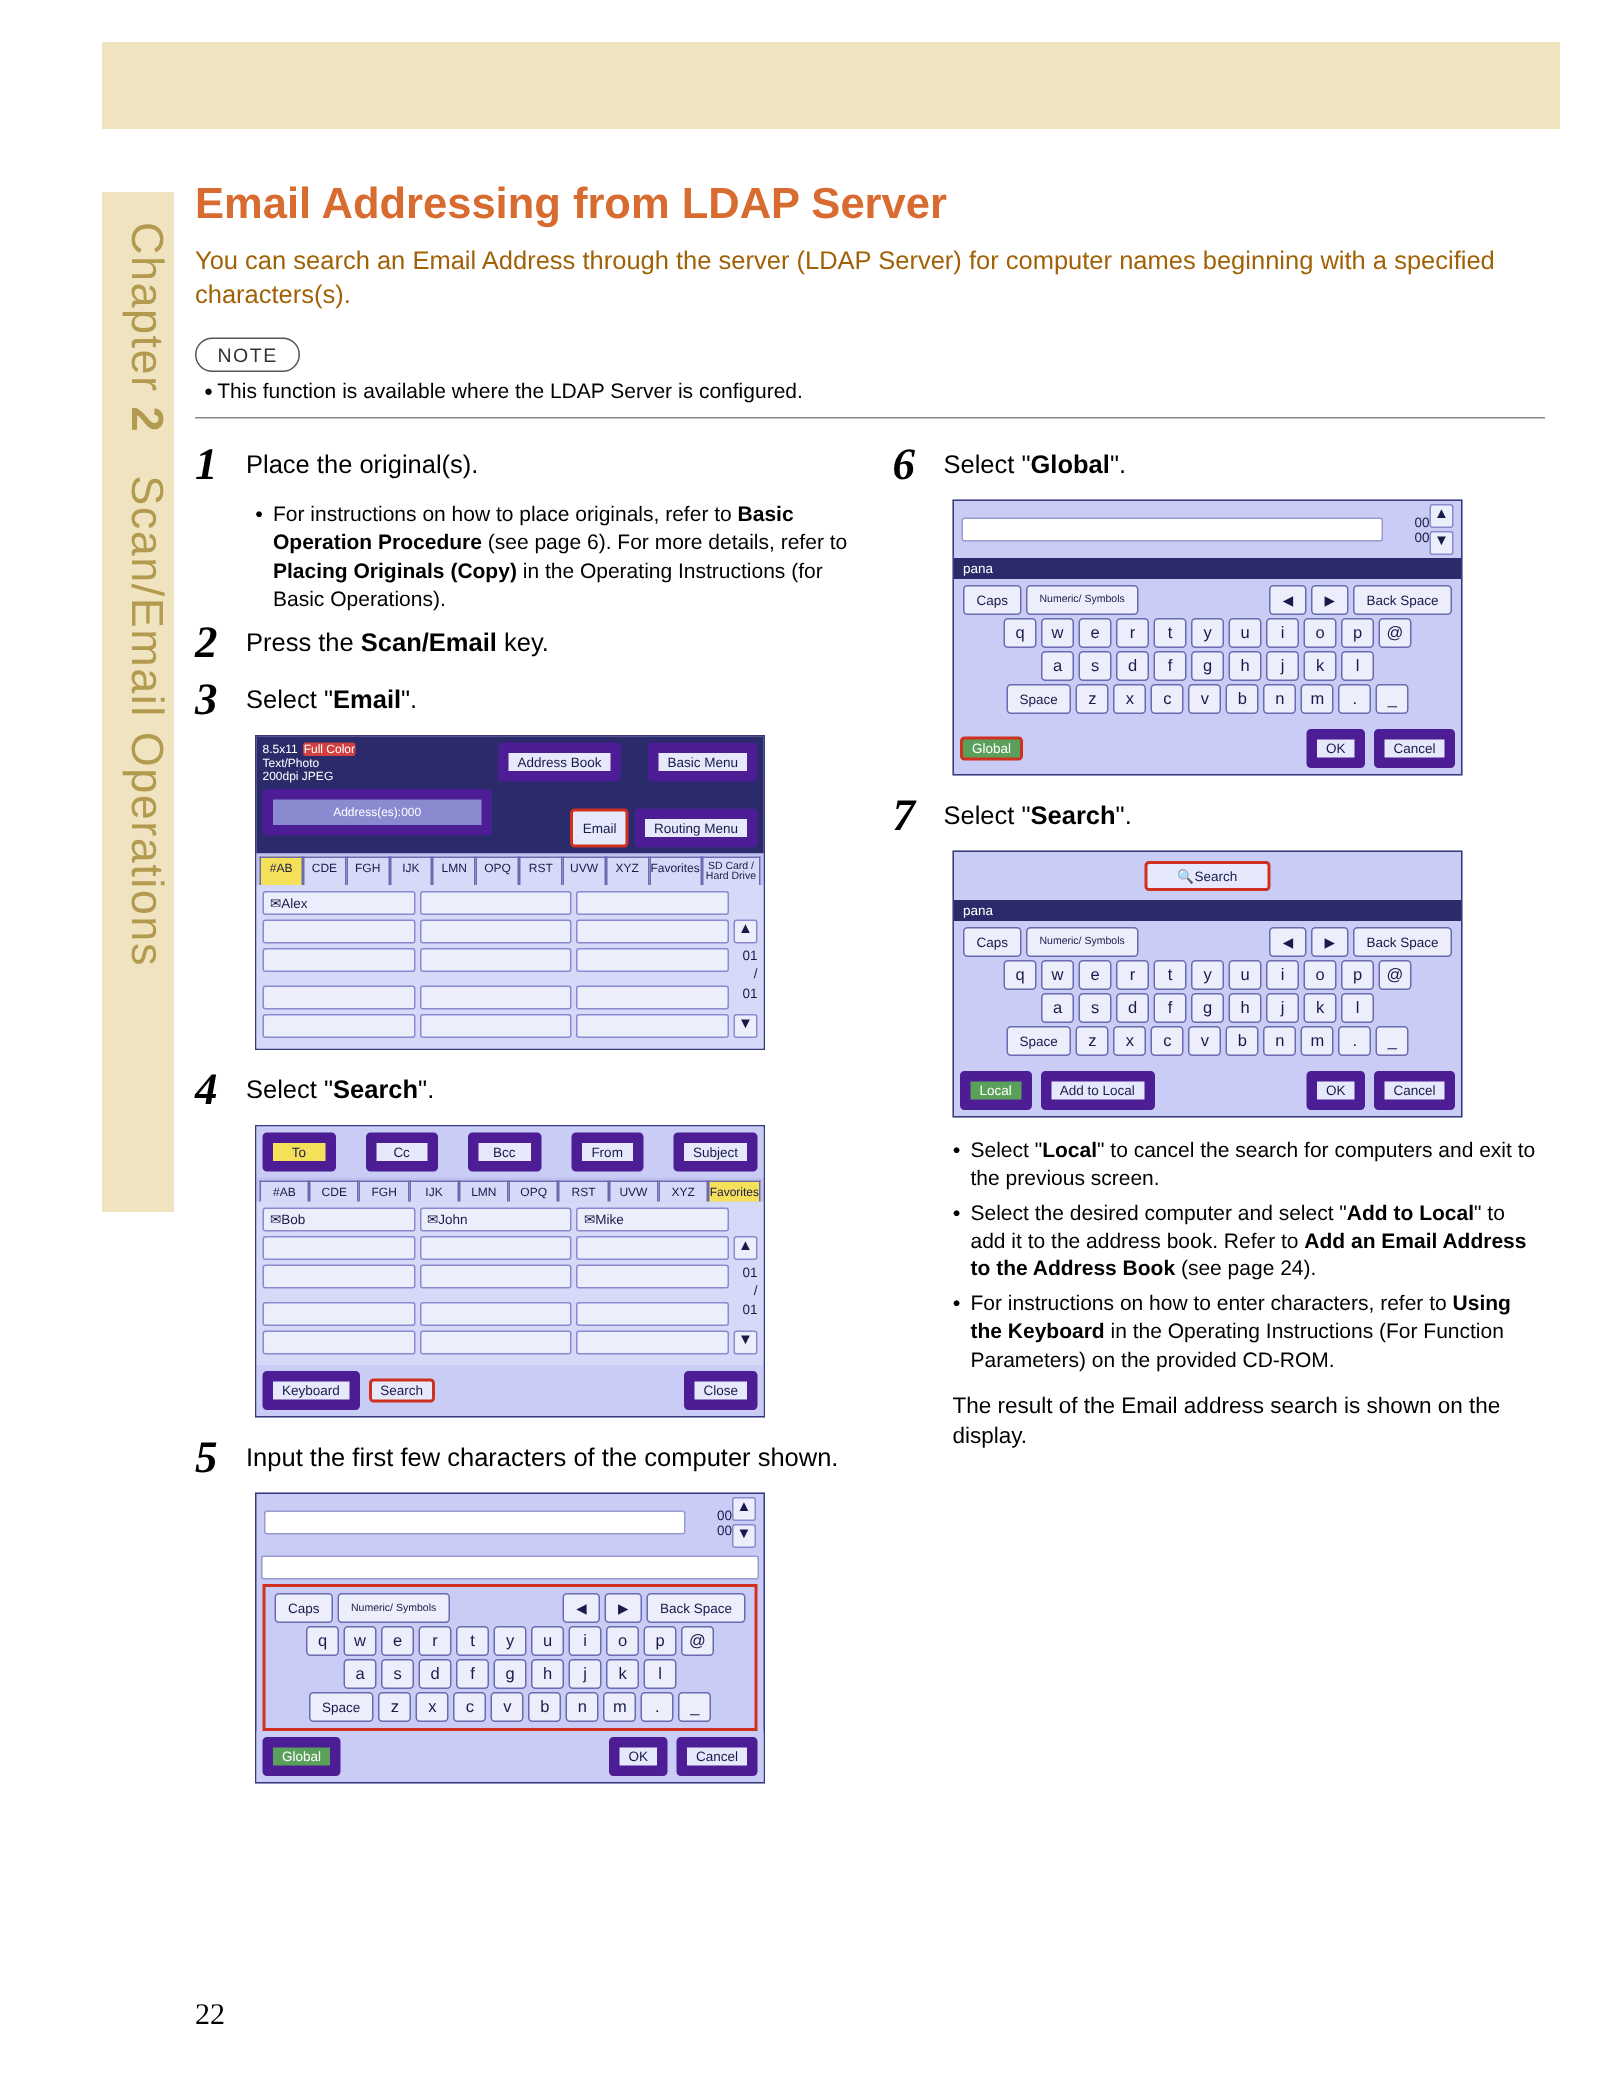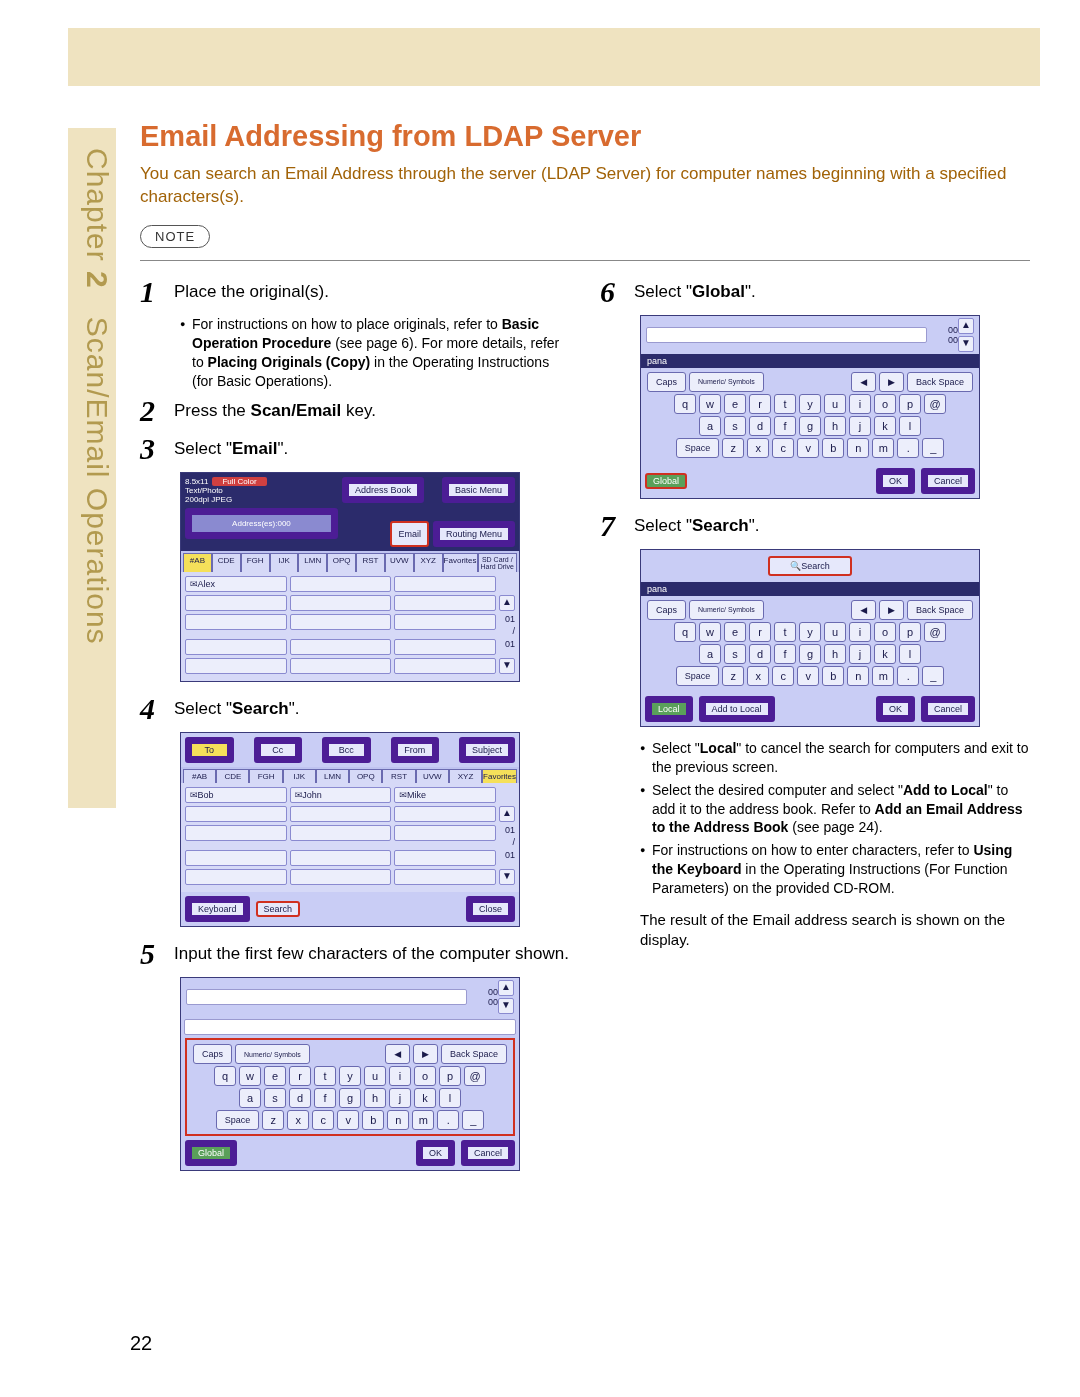--- a/index.html
+++ b/index.html
@@ -34,21 +34,21 @@
     writing-mode: vertical-rl;
     text-orientation: mixed;
     letter-spacing: 1px;
     white-space: nowrap;
   }
   .chapter-num {
     font-weight: bold;
   }
   .content {
     position: absolute;
-    left: 140px; top: 120px; right: 50px;
+    left: 130px; top: 120px; right: 50px;
   }
   h1.title {
     color: #d86b2f;
     font-size: 29px;
     margin: 0 0 10px 0;
     font-weight: bold;
   }
   .intro {
     font-size: 17px;
     line-height: 1.35;
@@ -129,20 +129,21 @@
   .result-note {
     font-size: 15px;
     margin: 12px 0 0 40px;
     line-height: 1.35;
   }
   .page-num {
     position: absolute;
     left: 130px;
     bottom: 42px;
     font-size: 20px;
+    font-family: Liberation Serif, serif;
   }
 
   
   .shot {
     margin: 8px 0 12px 40px;
     border: 1px solid #3a3a7a;
     background: #c9cdf5;
     width: 340px;
     box-sizing: border-box;
     font-size: 10px;
@@ -273,20 +274,21 @@
     <span>Chapter</span>
     <span class="chapter-num">2</span>&nbsp;&nbsp;
     <span>Scan/Email Operations</span>
   </div>
 
   <div class="content">
     <h1 class="title">Email Addressing from LDAP Server</h1>
     <p class="intro">You can search an Email Address through the server (LDAP Server) for computer names beginning with a specified characters(s).</p>
 
     <span class="note-pill">NOTE</span>
+    <p class="note-line">This function is available where the LDAP Server is configured.</p>
     <hr class="sep">
 
     <div class="cols">
 
       <div class="col">
 
         <div class="step">
           <div class="step-num">1</div>
           <div class="step-body">
             <span>Place the original(s).</span>
@@ -310,21 +312,21 @@
           <div class="step-body">
             <span>Select "</span><b>Email</b><span>".</span>
           </div>
         </div>
 
         <div class="shot">
           <div class="dark">
             <div style="flex:1">
               <div style="font-size:8px;display:flex;gap:4px;align-items:center">
                 <span>8.5x11</span>
-                <span style="background:#d04040;padding:0 10px;border-radius:2px">Full Color</span>
+                <span style="background:#d04040;padding:0 0;border-radius:2px">Full Color</span>
               </div>
               <div style="font-size:8px">Text/Photo</div>
               <div style="font-size:8px">200dpi JPEG</div>
               <div class="btn dark" style="margin-top:4px;font-size:8px">Address(es):000</div>
             </div>
             <div style="display:flex;flex-direction:column;gap:4px;align-items:flex-end">
               <div style="display:flex;gap:18px">
                 <span class="btn">Address Book</span>
                 <span class="btn">Basic Menu</span>
               </div>

